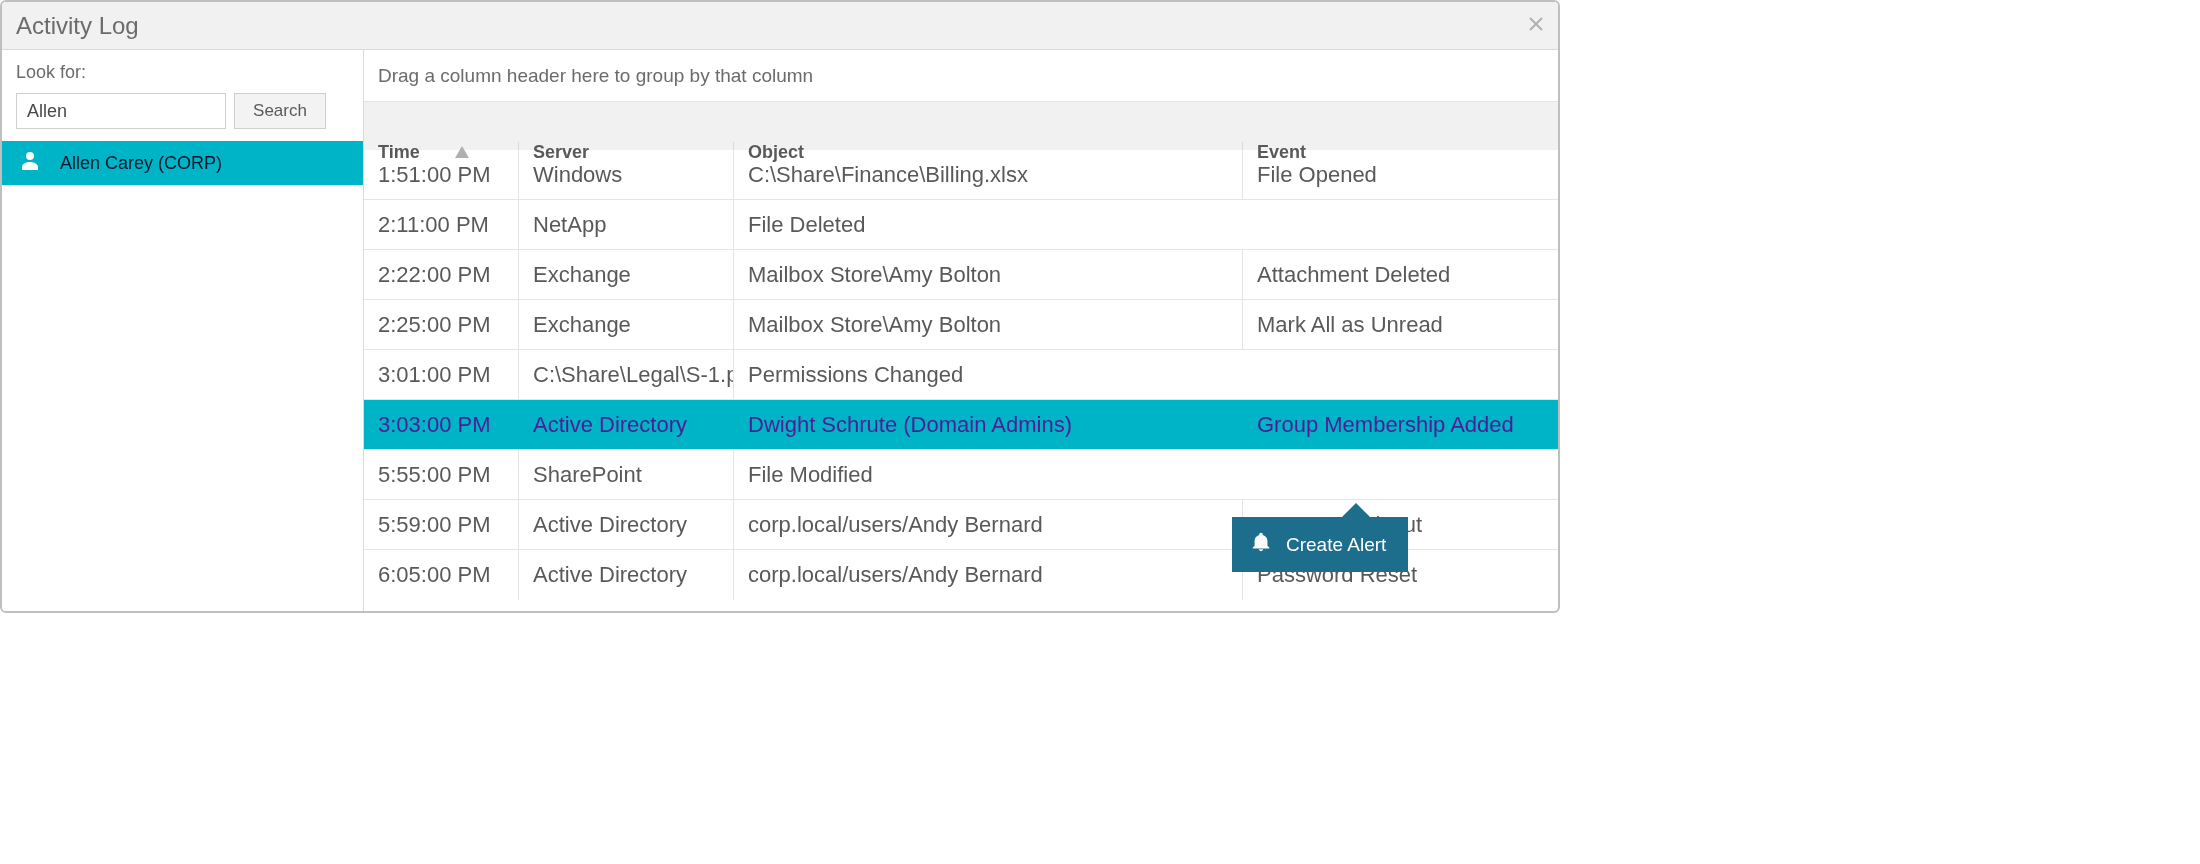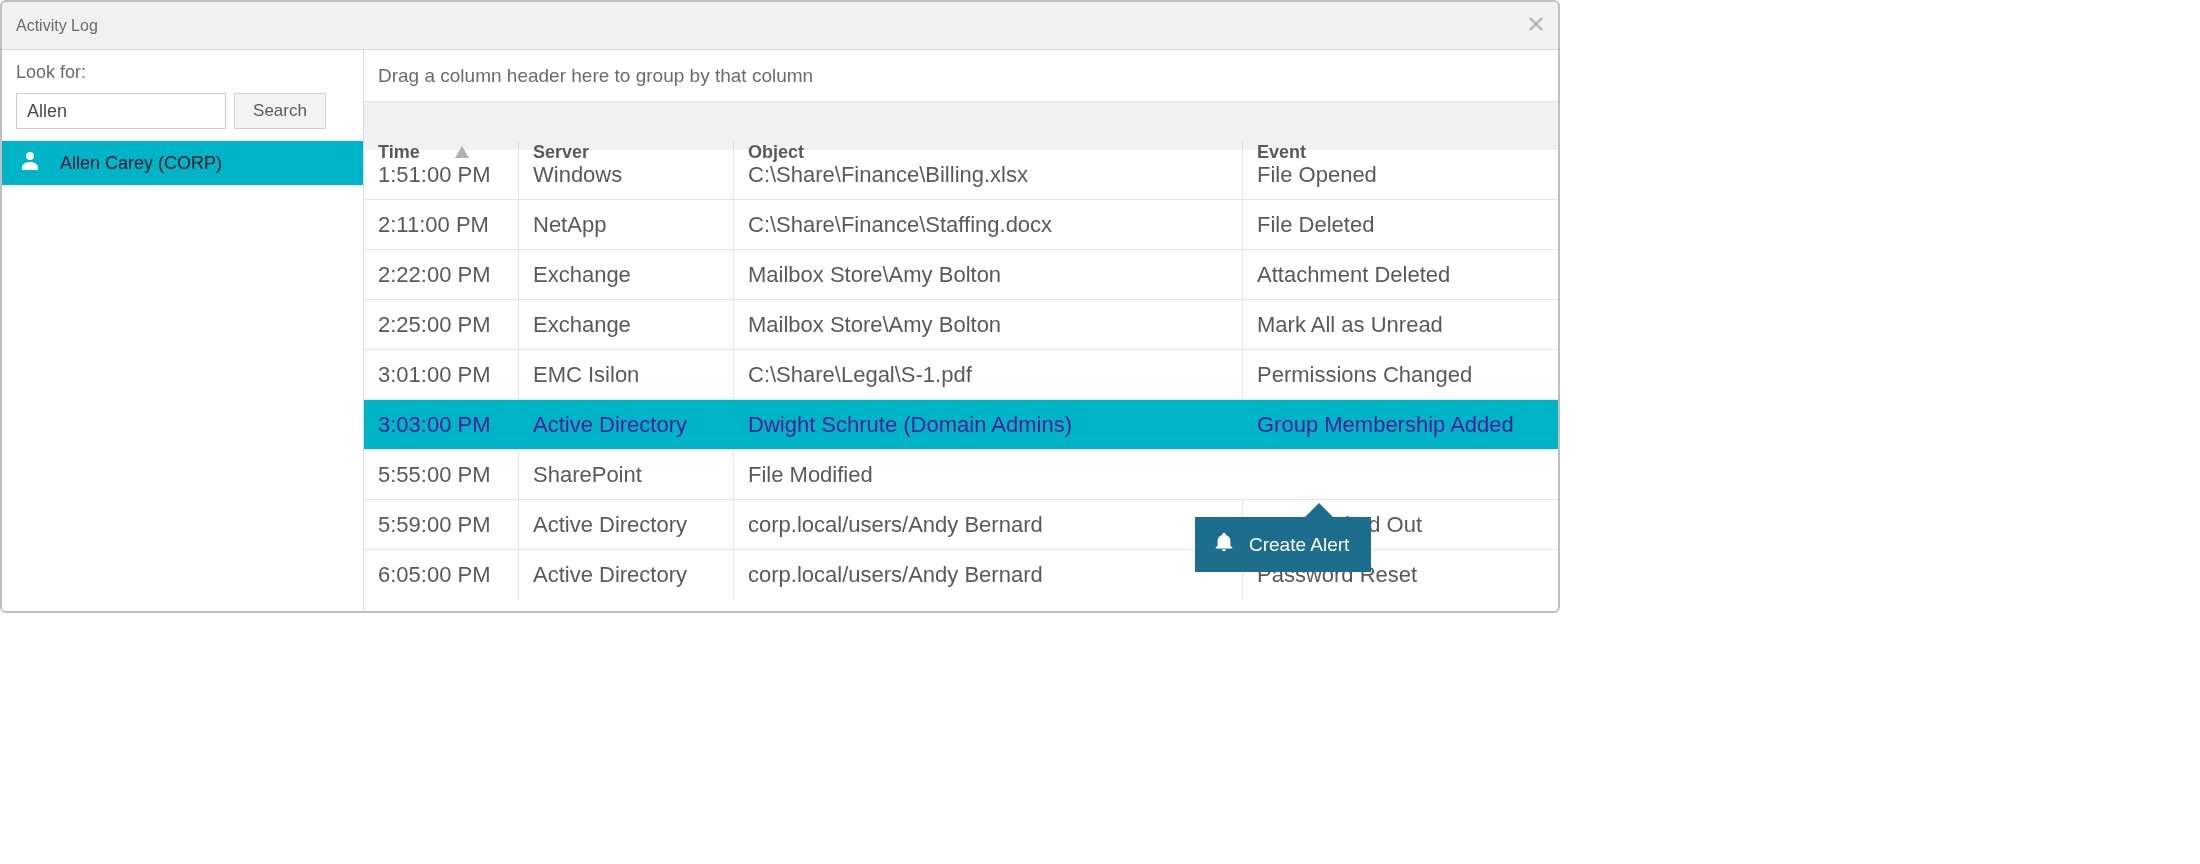--- a/index.html
+++ b/index.html
@@ -22,21 +22,21 @@
   .titlebar {
     height: 48px;
     background: #f1f1f1;
     border-bottom: 1px solid #d9d9d9;
     display: flex;
     align-items: center;
     justify-content: space-between;
     padding: 0 14px;
   }
   .titlebar-title {
-    font-size: 16px;
+    font-size: 24px;
     color: #6b6b6b;
   }
   .close-x svg { width: 16px; height: 16px; stroke: #b0b0b0; stroke-width: 2; }
   .body {
     display: flex;
     height: calc(100% - 48px);
   }
   .sidebar {
     width: 362px;
     border-right: 1px solid #d9d9d9;
@@ -145,21 +145,21 @@
   .row.selected {
     background: #00b4c8;
   }
   .row.selected .cell {
     color: #4c1d95;
     border-right-color: #00b4c8;
   }
   .row.last { border-bottom: none; }
   .tooltip {
     position: absolute;
-    left: 831px;
+    left: 868px;
     top: 467px;
     transform: translateY(0);
   }
   .tooltip-box {
     position: relative;
     background: #1d6d8c;
     color: #fff;
     font-size: 19px;
     padding: 14px 22px 14px 18px;
     display: flex;
@@ -240,38 +240,36 @@
       <div class="grid-body" id="grid-body">
           <div class="row">
             <div class="cell">1:51:00 PM</div>
             <div class="cell">Windows</div>
             <div class="cell">C:\Share\Finance\Billing.xlsx</div>
             <div class="cell">File Opened</div>
           </div>
           <div class="row">
             <div class="cell">2:11:00 PM</div>
             <div class="cell">NetApp</div>
-            <div class="cell">C:\Share\Finance\Staffing.docx</div>
             <div class="cell">File Deleted</div>
           </div>
           <div class="row">
             <div class="cell">2:22:00 PM</div>
             <div class="cell">Exchange</div>
             <div class="cell">Mailbox Store\Amy Bolton</div>
             <div class="cell">Attachment Deleted</div>
           </div>
           <div class="row">
             <div class="cell">2:25:00 PM</div>
             <div class="cell">Exchange</div>
             <div class="cell">Mailbox Store\Amy Bolton</div>
             <div class="cell">Mark All as Unread</div>
           </div>
           <div class="row">
             <div class="cell">3:01:00 PM</div>
-            <div class="cell">EMC Isilon</div>
             <div class="cell">C:\Share\Legal\S-1.pdf</div>
             <div class="cell">Permissions Changed</div>
           </div>
           <div class="row selected">
             <div class="cell">3:03:00 PM</div>
             <div class="cell">Active Directory</div>
             <div class="cell">Dwight Schrute (Domain Admins)</div>
             <div class="cell">Group Membership Added</div>
           </div>
           <div class="row">

